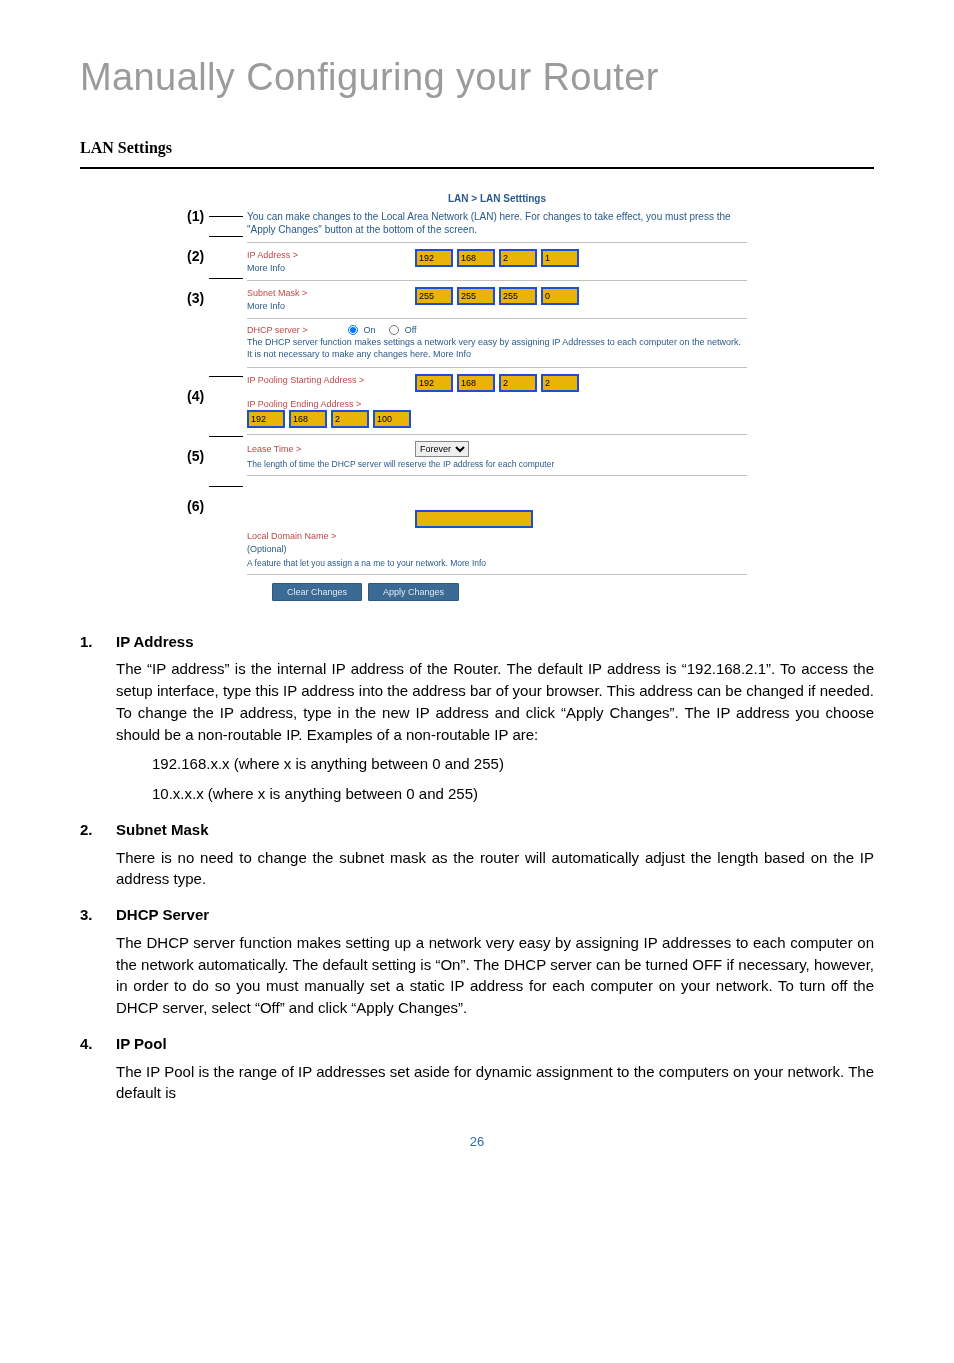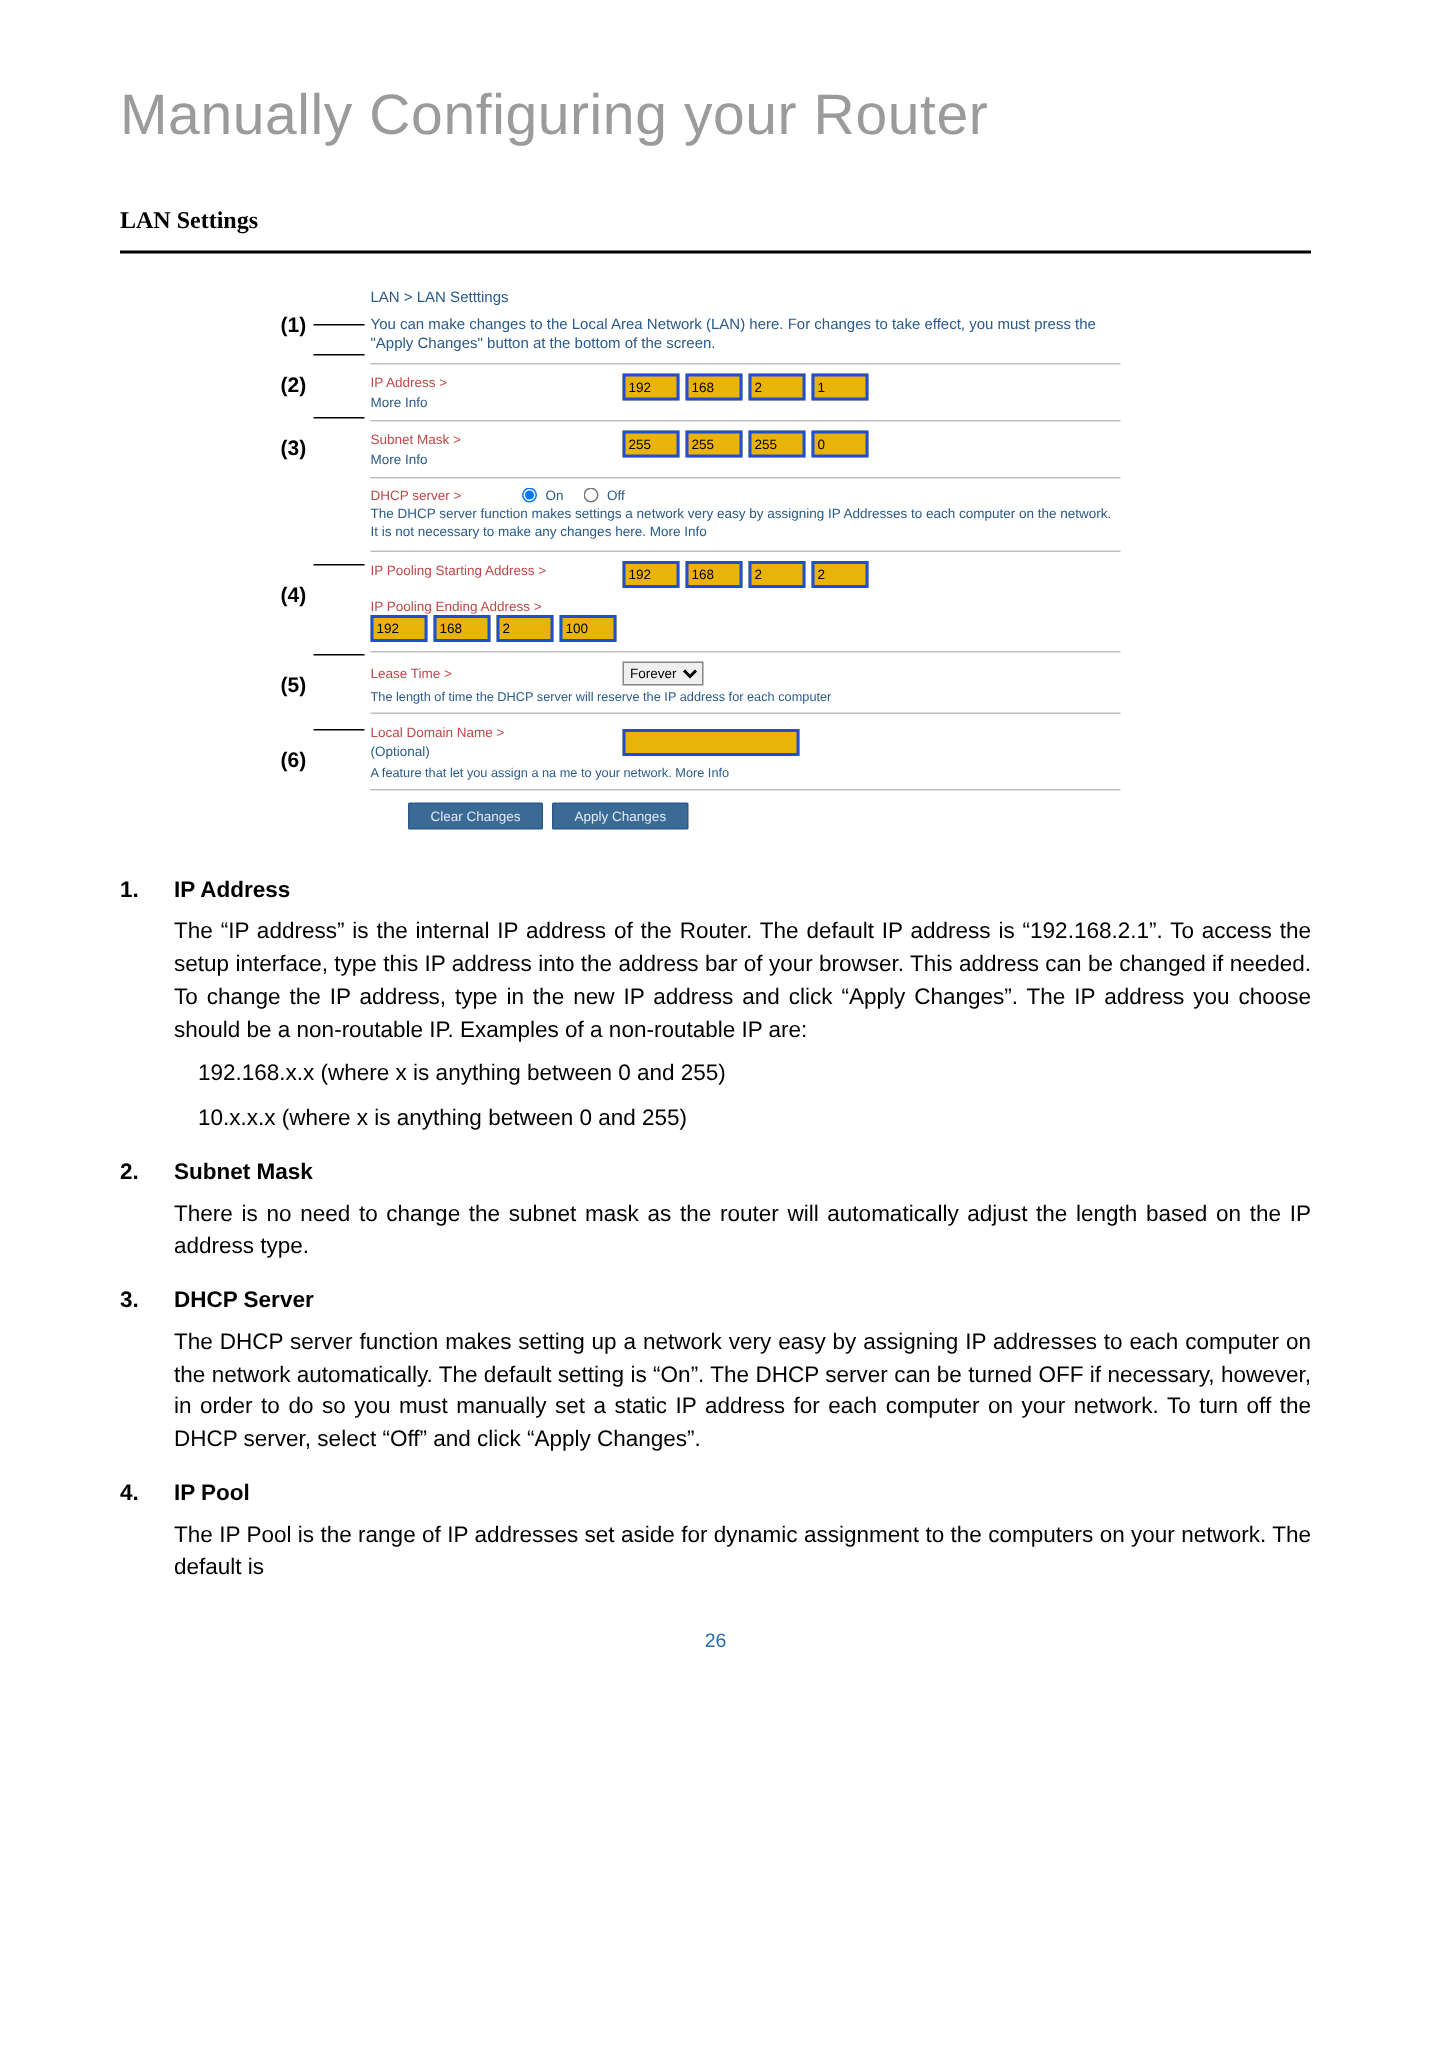--- a/index.html
+++ b/index.html
@@ -55,23 +55,24 @@
   }
   .panel {
     margin-left: 50px;
     width: 500px;
     font-size: 9px;
     color: #2a5a8a;
     font-family: Verdana, Arial, sans-serif;
   }
   .panel-title {
     color: #2a5a8a;
-    font-weight: 400;
+    font-weight: 700;
     font-size: 10px;
     padding: 4px 0;
+    text-align: center;
   }
   .panel-desc {
     color: #2a5a8a;
     font-size: 10px;
     padding: 2px 0 6px 0;
     line-height: 1.3;
   }
   .panel-row {
     border-top: 1px solid #c0c0c0;
     padding: 6px 0;
@@ -174,21 +175,21 @@
   }
   .item .head {
     font-weight: 700;
   }
   .item-body {
     margin-left: 36px;
     margin-top: 6px;
     text-align: justify;
   }
   .sub-indent {
-    margin-left: 52px;
+    margin-left: 72px;
     margin-top: 8px;
   }
   .pagenum {
     text-align: center;
     color: #2a6fae;
     font-size: 13px;
     margin-top: 30px;
   }
   input[type="radio"]{ margin:0 2px 0 0; height:10px; width:10px;}
 </style>
@@ -286,21 +287,21 @@
             <div class="lbl" style="width:160px;"><span>Lease Time &gt;</span></div>
             <select>
               <option>Forever</option>
             </select>
           </div>
           <div class="lease-note">The length of time the DHCP server will reserve the IP address for each computer</div>
         </div>
 
         <div class="panel-row" style="display:block;">
           <div style="display:flex;align-items:center;gap:8px;">
-            <div class="lbl" style="width:160px;">
+            <div class="lbl" style="width:160px;margin-top:48px;">
               <span>Local Domain Name &gt;</span>
               <span class="sub">(Optional)</span>
             </div>
             <input type="text" style="width: 110px;">
           </div>
           <div class="lease-note">A feature that let you assign a na me to your network. More Info</div>
         </div>
 
         <div class="btn-row">
           <div class="btn">Clear Changes</div>

